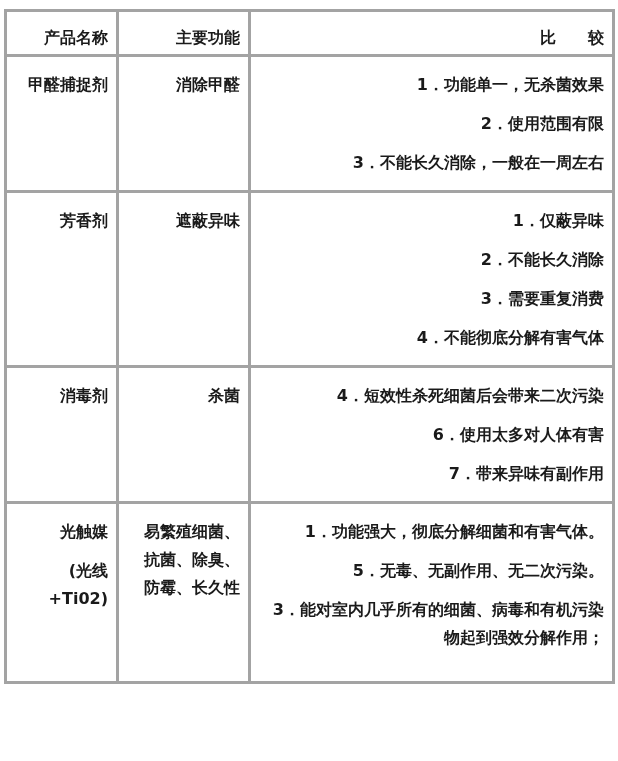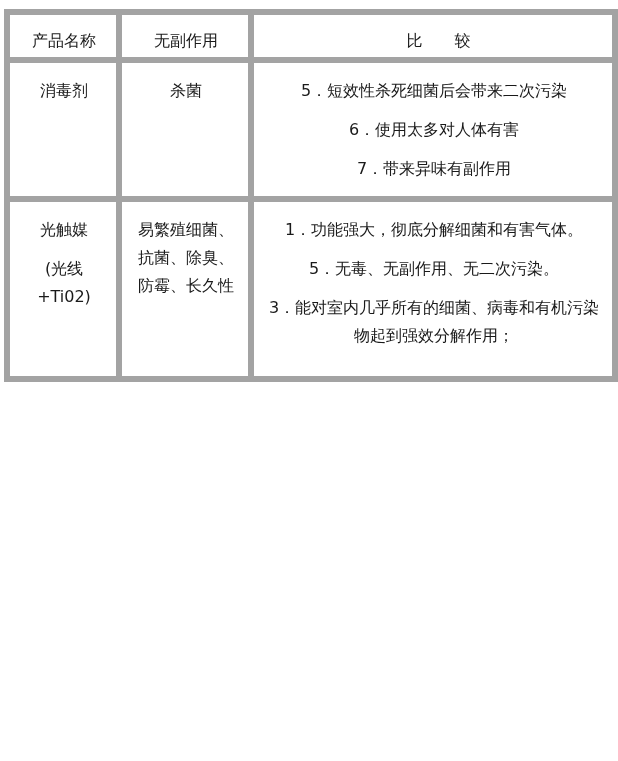--- a/index.html
+++ b/index.html
@@ -20,25 +20,25 @@
     top: 9px;
   }
   table.cmp {
     border-collapse: collapse;
     table-layout: fixed;
     width: 608px;
     background: #ffffff;
   }
   table.cmp th,
   table.cmp td {
-    border: 6px solid #a3a3a3;
+    border: 3px solid #a3a3a3;
     vertical-align: top;
     font-size: 16px;
-    font-weight: normal;
-    text-align: center;
+    font-weight: bold;
+    text-align: right;
     box-sizing: border-box;
     padding: 6px 8px 2px 10px;
     overflow: hidden;
   }
   tr.r-header th { height: 40px; }
   tr.r1 td { height: 120px; }
   tr.r2 td { height: 162px; }
   tr.r3 td { height: 122px; }
   tr.r4 td { height: 120px; margin-left: 48px; }
   tr.r5 td { height: 180px; }
@@ -61,37 +61,64 @@
       <col style="width:112px">
       <col style="width:132px">
       <col style="width:364px">
     </colgroup>
     <thead>
       <tr class="r-header">
         <th>
           <p class="cell-text">产品名称</p>
         </th>
         <th>
-          <p class="cell-text">无副作用</p>
+          <p class="cell-text">主要功能</p>
         </th>
         <th class="c-compare-h">
           <p class="cell-text">比　　较</p>
         </th>
       </tr>
     </thead>
     <tbody>
+      <tr class="r1">
+        <td>
+          <p class="cell-text">甲醛捕捉剂</p>
+        </td>
+        <td>
+          <p class="cell-text">消除甲醛</p>
+        </td>
+        <td class="comp">
+          <p class="item">1．功能单一，无杀菌效果</p>
+          <p class="item">2．使用范围有限</p>
+          <p class="item">3．不能长久消除，一般在一周左右</p>
+        </td>
+      </tr>
+      <tr class="r2">
+        <td>
+          <p class="cell-text">芳香剂</p>
+        </td>
+        <td class="center">
+          <p class="cell-text">遮蔽异味</p>
+        </td>
+        <td class="comp">
+          <p class="item">1．仅蔽异味</p>
+          <p class="item">2．不能长久消除</p>
+          <p class="item">3．需要重复消费</p>
+          <p class="item">4．不能彻底分解有害气体</p>
+        </td>
+      </tr>
       <tr class="r4">
         <td>
           <p class="cell-text">消毒剂</p>
         </td>
         <td class="center">
           <p class="cell-text">杀菌</p>
         </td>
         <td class="comp">
-          <p class="item">5．短效性杀死细菌后会带来二次污染</p>
+          <p class="item">4．短效性杀死细菌后会带来二次污染</p>
           <p class="item">6．使用太多对人体有害</p>
           <p class="item">7．带来异味有副作用</p>
         </td>
       </tr>
       <tr class="r5">
         <td>
           <p class="cell-text">光触媒</p>
           <p class="cell-text">(光线+Ti02)</p>
         </td>
         <td>

